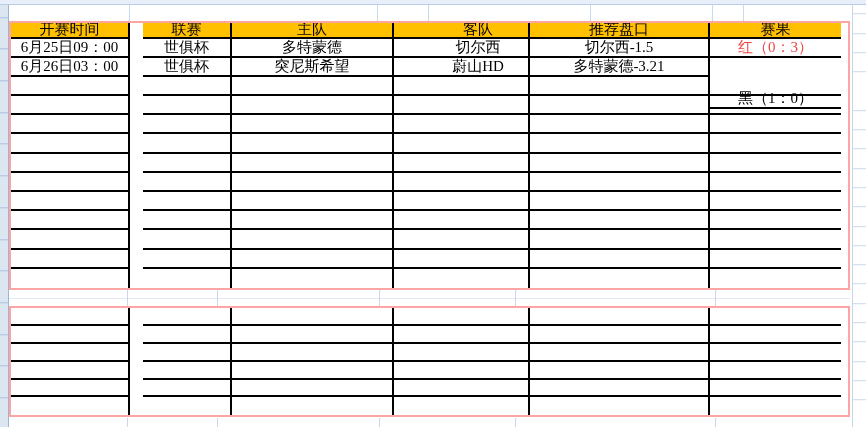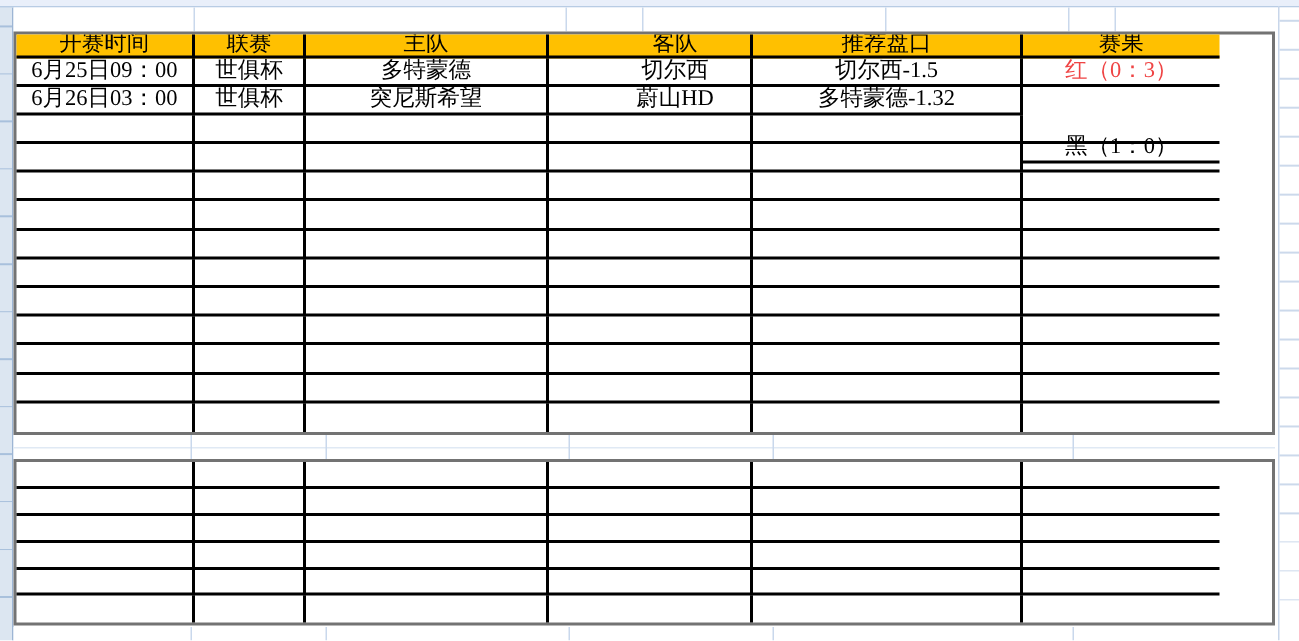--- a/index.html
+++ b/index.html
@@ -27,34 +27,34 @@
     position:absolute;left:853px;top:4px;width:13px;height:423px;
     background-image:repeating-linear-gradient(to bottom,transparent 0 18.3px,#ccd9eb 18.3px 19.3px);
     background-position:0 -8.8px;
   }
   .bottom-strip{position:absolute;left:9px;top:418px;width:843px;height:9px;background:#fff;}
   .gap-row{position:absolute;left:9px;top:290px;width:841px;height:16px;background:#fff;}
   .gap-row .hline{position:absolute;left:0;right:0;top:8px;height:1px;background:#e0e9f4;}
   
   .block{
     position:absolute;left:9px;width:841px;box-sizing:border-box;
-    border:2px solid #737373;background:#fff;
+    border:2px solid #fca5a5;background:#fff;
   }
   .block-a{top:21px;}
   .block-b{top:306px;}
   .tr{display:flex;height:19.2px;}
   .tr-head{height:15.5px;}
   .block-b .tr{height:17.9px;}
   .td{
     box-sizing:border-box;height:100%;
     border-right:2px solid #000;border-bottom:2px solid #000;
     display:flex;align-items:center;justify-content:center;
     font-size:15px;line-height:1;color:#000;overflow:hidden;white-space:nowrap;
   }
-  .c0{width:119px;} .c1{width:74px;} .c2{width:162px;}
+  .c0{width:119px;} .c1{width:89px;margin-left:13px;} .c2{width:162px;}
   .c3{width:136px;padding-left:34px;} .c4{width:180px;} .c5{width:131px;border-right:none;}
   .tr-head .td{background:#ffc000;font-size:15px;}
   .rows .tr:last-child .td{border-bottom:none;}
   .result-red{color:#ff0000;}
 </style>
 </head>
 <body>
 
 <div class="left-strip"></div>
 <div class="top-band"></div>
@@ -84,21 +84,21 @@
     <div class="td c2">多特蒙德</div>
     <div class="td c3">切尔西</div>
     <div class="td c4">切尔西-1.5</div>
     <div class="td c5 result-red" style="color: #ef4444;">红（0：3）</div>
   </div>
   <div class="tr">
     <div class="td c0">6月26日03：00</div>
     <div class="td c1">世俱杯</div>
     <div class="td c2">突尼斯希望</div>
     <div class="td c3">蔚山HD</div>
-    <div class="td c4">多特蒙德-1.32</div>
+    <div class="td c4">多特蒙德-3.21</div>
     <div class="td c5" style="color: rgb(0, 0, 0); margin-top: 32px;">黑（1：0）</div>
   </div>
   <div class="rows">
       <div class="tr">
         <div class="td c0"></div>
         <div class="td c1"></div>
         <div class="td c2"></div>
         <div class="td c3"></div>
         <div class="td c4"></div>
         <div class="td c5"></div>

